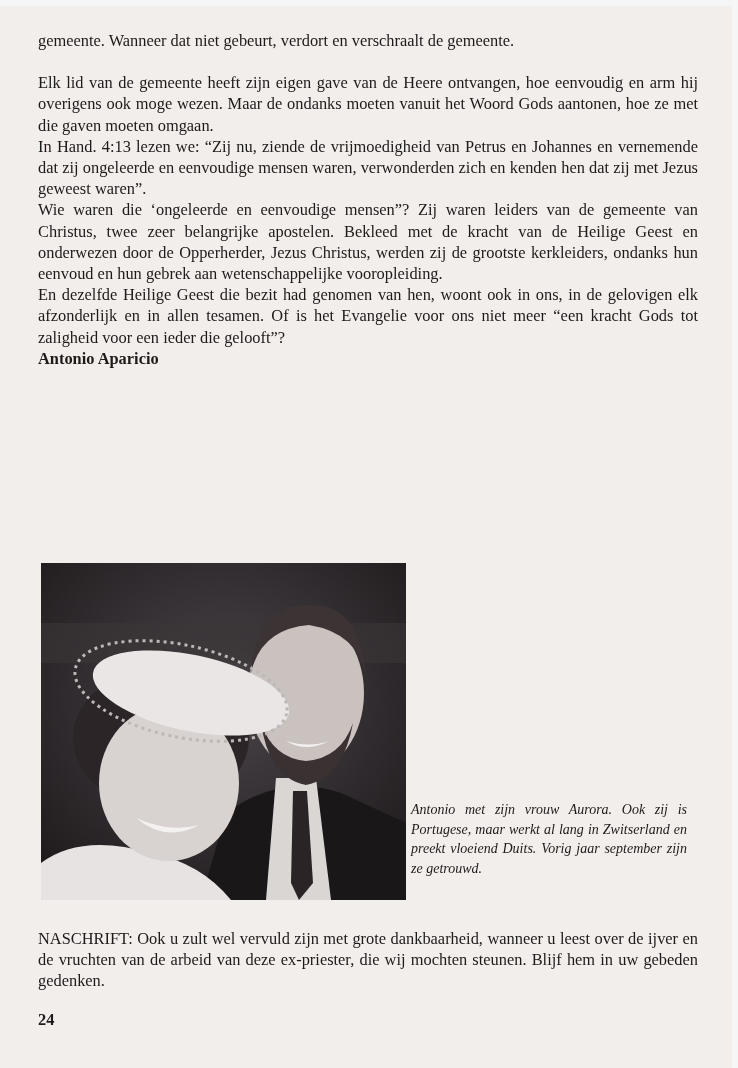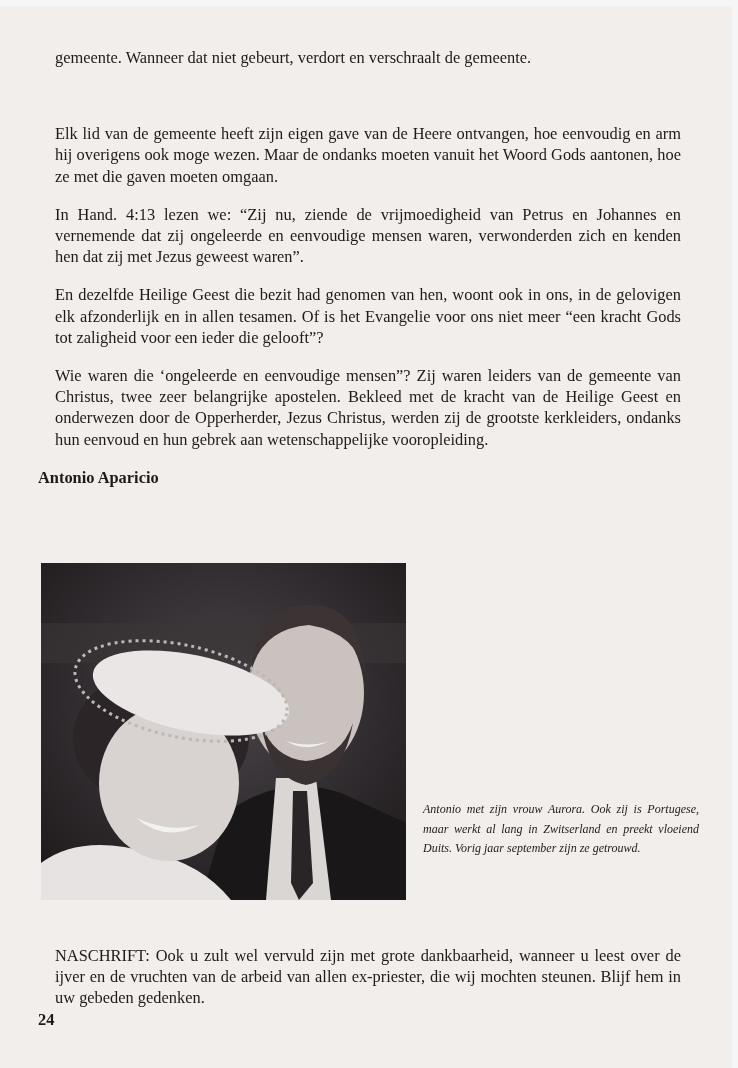--- a/index.html
+++ b/index.html
@@ -5,50 +5,50 @@
     html, body { margin: 0; padding: 0; }
     body {
       width: 738px; height: 1068px; position: relative; overflow: hidden;
       background: #f2eeeb;
       font-family: "Liberation Serif", "DejaVu Serif", serif;
       color: #1d1a1a;
     }
     .edge-right { position: absolute; right: 0; top: 0; width: 6px; height: 1068px; background: #f7f6f6; }
     .edge-top { position: absolute; left: 0; top: 0; width: 738px; height: 6px; background: #f6f5f5; }
     .page { position: absolute; left: 38px; top: 30px; width: 660px; }
-    p { margin: 17px; font-size: 16.4px; line-height: 21.2px; text-align: justify; }
+    p { margin: 0; font-size: 16.4px; line-height: 21.2px; text-align: justify; }
     p.last { text-align-last: left; }
     .gap { height: 21px; }
     .signature { text-align: left; font-weight: bold; font-size: 16.4px; line-height: 22px; margin-top: 0; }
     .photo {
       position: absolute; left: 41px; top: 563px; width: 365px; height: 337px;
       background: #2b2628; overflow: hidden;
     }
     .photo svg { display: block; }
     .caption {
-      position: absolute; left: 423px; top: 800px; width: 276px;
-      font-style: italic; font-size: 12px; line-height: 19.6px; text-align: justify;
+      position: absolute; left: 411px; top: 800px; width: 276px;
+      font-style: italic; font-size: 14px; line-height: 19.6px; text-align: justify;
       text-align-last: left;
     }
     .postscript { position: absolute; left: 38px; top: 928px; width: 660px; }
     .page-number { position: absolute; left: 38px; top: 1010px; font-size: 16.4px; font-weight: bold; }
   </style>
 </head>
 <body>
 
 <div class="edge-top"></div>
 <div class="edge-right"></div>
 
 <div class="page">
   <p class="last">gemeente. Wanneer dat niet gebeurt, verdort en verschraalt de gemeente.</p>
   <div class="gap"></div>
   <p class="last">Elk lid van de gemeente heeft zijn eigen gave van de Heere ontvangen, hoe eenvoudig en arm hij overigens ook moge wezen. Maar de ondanks moeten vanuit het Woord Gods aantonen, hoe ze met die gaven moeten omgaan.</p>
   <p class="last">In Hand. 4:13 lezen we: “Zij nu, ziende de vrijmoedigheid van Petrus en Johannes en vernemende dat zij ongeleerde en eenvoudige mensen waren, verwonderden zich en kenden hen dat zij met Jezus geweest waren”.</p>
+  <p class="last">Wie waren die ‘ongeleerde en eenvoudige mensen”? Zij waren leiders van de gemeente van Christus, twee zeer belangrijke apostelen. Bekleed met de kracht van de Heilige Geest en onderwezen door de Opperherder, Jezus Christus, werden zij de grootste kerkleiders, ondanks hun eenvoud en hun gebrek aan wetenschappelijke vooropleiding.</p>
   <p class="last">En dezelfde Heilige Geest die bezit had genomen van hen, woont ook in ons, in de gelovigen elk afzonderlijk en in allen tesamen. Of is het Evangelie voor ons niet meer “een kracht Gods tot zaligheid voor een ieder die gelooft”?</p>
-  <p class="last">Wie waren die ‘ongeleerde en eenvoudige mensen”? Zij waren leiders van de gemeente van Christus, twee zeer belangrijke apostelen. Bekleed met de kracht van de Heilige Geest en onderwezen door de Opperherder, Jezus Christus, werden zij de grootste kerkleiders, ondanks hun eenvoud en hun gebrek aan wetenschappelijke vooropleiding.</p>
   <div class="signature">Antonio Aparicio</div>
 </div>
 
 <div class="photo">
   <svg width="365" height="337" viewBox="0 0 365 337">
     <defs>
       <radialGradient id="bg" cx="50%" cy="40%" r="70%">
         <stop offset="0%" stop-color="#4a4448"></stop>
         <stop offset="100%" stop-color="#1f1b1d"></stop>
       </radialGradient>
@@ -76,16 +76,16 @@
     <path d="M95 255 Q125 280 158 262 Q128 270 95 255 Z" fill="#f4f2f1"></path>
 
     <ellipse cx="150" cy="130" rx="100" ry="38" fill="#e9e6e5" transform="rotate(12 150 130)"></ellipse>
     <ellipse cx="140" cy="128" rx="108" ry="46" fill="none" stroke="#bdb7b6" stroke-width="3" stroke-dasharray="3 4" transform="rotate(12 140 128)"></ellipse>
   </svg>
 </div>
 
 <div class="caption">Antonio met zijn vrouw Aurora. Ook zij is Portugese, maar werkt al lang in Zwitserland en preekt vloeiend Duits. Vorig jaar september zijn ze getrouwd.</div>
 
 <div class="postscript">
-  <p class="last">NASCHRIFT: Ook u zult wel vervuld zijn met grote dankbaarheid, wanneer u leest over de ijver en de vruchten van de arbeid van allen ex-priester, die wij mochten steunen. Blijf hem in uw gebeden gedenken.</p>
+  <p class="last">NASCHRIFT: Ook u zult wel vervuld zijn met grote dankbaarheid, wanneer u leest over de ijver en de vruchten van de arbeid van deze ex-priester, die wij mochten steunen. Blijf hem in uw gebeden gedenken.</p>
 </div>
 
 <div class="page-number">24</div>
 
 </body></html>

